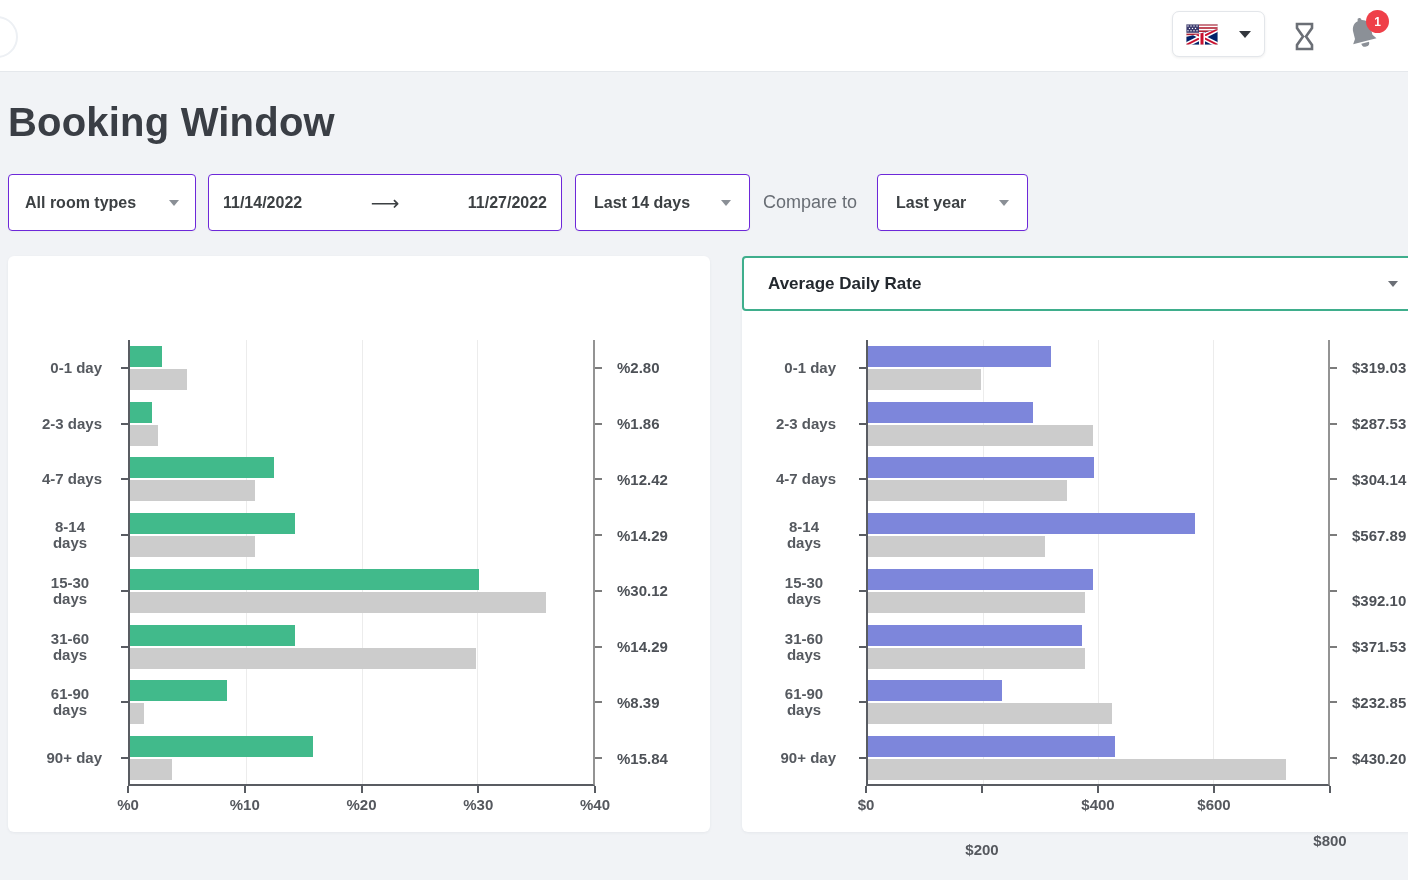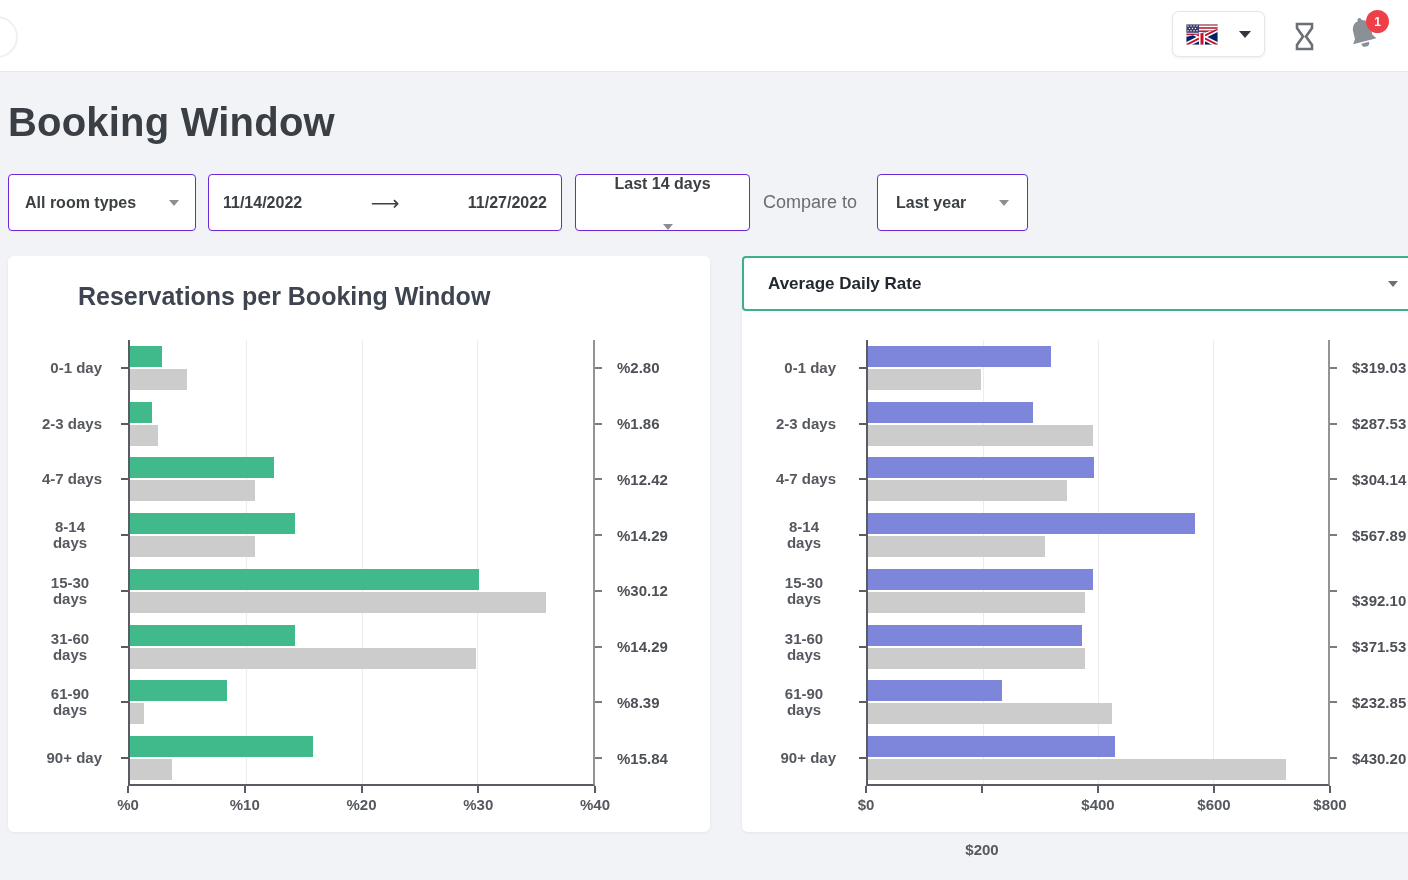--- a/index.html
+++ b/index.html
@@ -27,21 +27,21 @@
     display:flex; align-items:center; justify-content:center; }
 
   
   .page-title { position:absolute; left:8px; top:100px; font-size:40px; font-weight:700;
     color:#3a3e45; letter-spacing:.2px; }
   .filter-box { position:absolute; top:174px; height:57px; background:#fff;
     border:1px solid #6d28d9; border-radius:4px; display:flex; align-items:center;
     color:#3c4043; font-size:16px; font-weight:700; box-shadow:0 1px 2px rgba(0,0,0,.03); }
   .fb-room   { left:8px;   width:188px; padding:0 16px; justify-content:space-between; cursor:pointer; }
   .fb-dates  { left:208px; width:354px; padding:0 14px; justify-content:space-between; }
-  .fb-period { left:575px; width:175px; padding:0 18px; justify-content:space-between; cursor:pointer;flex-direction:column; }
+  .fb-period { left:575px; width:175px; padding:0 18px; justify-content:space-between; cursor:pointer; }
   .fb-compare{ left:877px; width:151px; padding:0 18px; justify-content:space-between; cursor:pointer; }
   .compare-label { position:absolute; left:763px; top:174px; height:57px; display:flex;
     align-items:center; font-size:18px; color:#686d74; font-weight:400; }
   .sel-caret { width:0; height:0; border-left:5px solid transparent;
     border-right:5px solid transparent; border-top:6px solid #8a8f96; margin-left:10px; }
   .date-arrow { font-size:20px; color:#3c4043; font-weight:400; padding:0 6px; }
   .date-val { cursor:text; }
 
   
   .card { position:absolute; top:256px; height:576px; background:#fff; border-radius:6px;
@@ -172,21 +172,20 @@
 </div>
 
 <div class="compare-label">Compare to</div>
 
 <div class="filter-box fb-compare">
   <span>Last year</span>
   <span class="sel-caret"></span>
 </div>
 
 <div class="card card-left">
-  <div class="chart-title">Reservations per Booking Window</div>
   <div class="chart chart-0">
     <div class="ylabels">
         <div class="cat-cell" style="top: 0px; height: 55.75px;">
           <span>0-1 day</span>
         </div>
         <div class="cat-cell" style="top: 55.75px; height: 55.75px;">
           <span>2-3 days</span>
         </div>
         <div class="cat-cell" style="top: 111.5px; height: 55.75px;">
           <span>4-7 days</span>
@@ -351,16 +350,16 @@
     <div class="xaxis">
         <div class="xtickmark" style="left: calc(0% - 1px);"></div>
         <div class="xticklabel" style="left: 0%;">$0</div>
         <div class="xtickmark" style="left: calc(25% - 1px);"></div>
         <div class="xticklabel" style="left: 25%; margin-top: 45px;">$200</div>
         <div class="xtickmark" style="left: calc(50% - 1px);"></div>
         <div class="xticklabel" style="left: 50%;">$400</div>
         <div class="xtickmark" style="left: calc(75% - 1px);"></div>
         <div class="xticklabel" style="left: 75%;">$600</div>
         <div class="xtickmark" style="left: calc(100% - 1px);"></div>
-        <div class="xticklabel" style="left: 100%;">$800</div>
+        <div class="xticklabel" style="left: 100%; margin-top: 36px;">$800</div>
       </div>
   </div>
 </div>
 
 </body></html>

